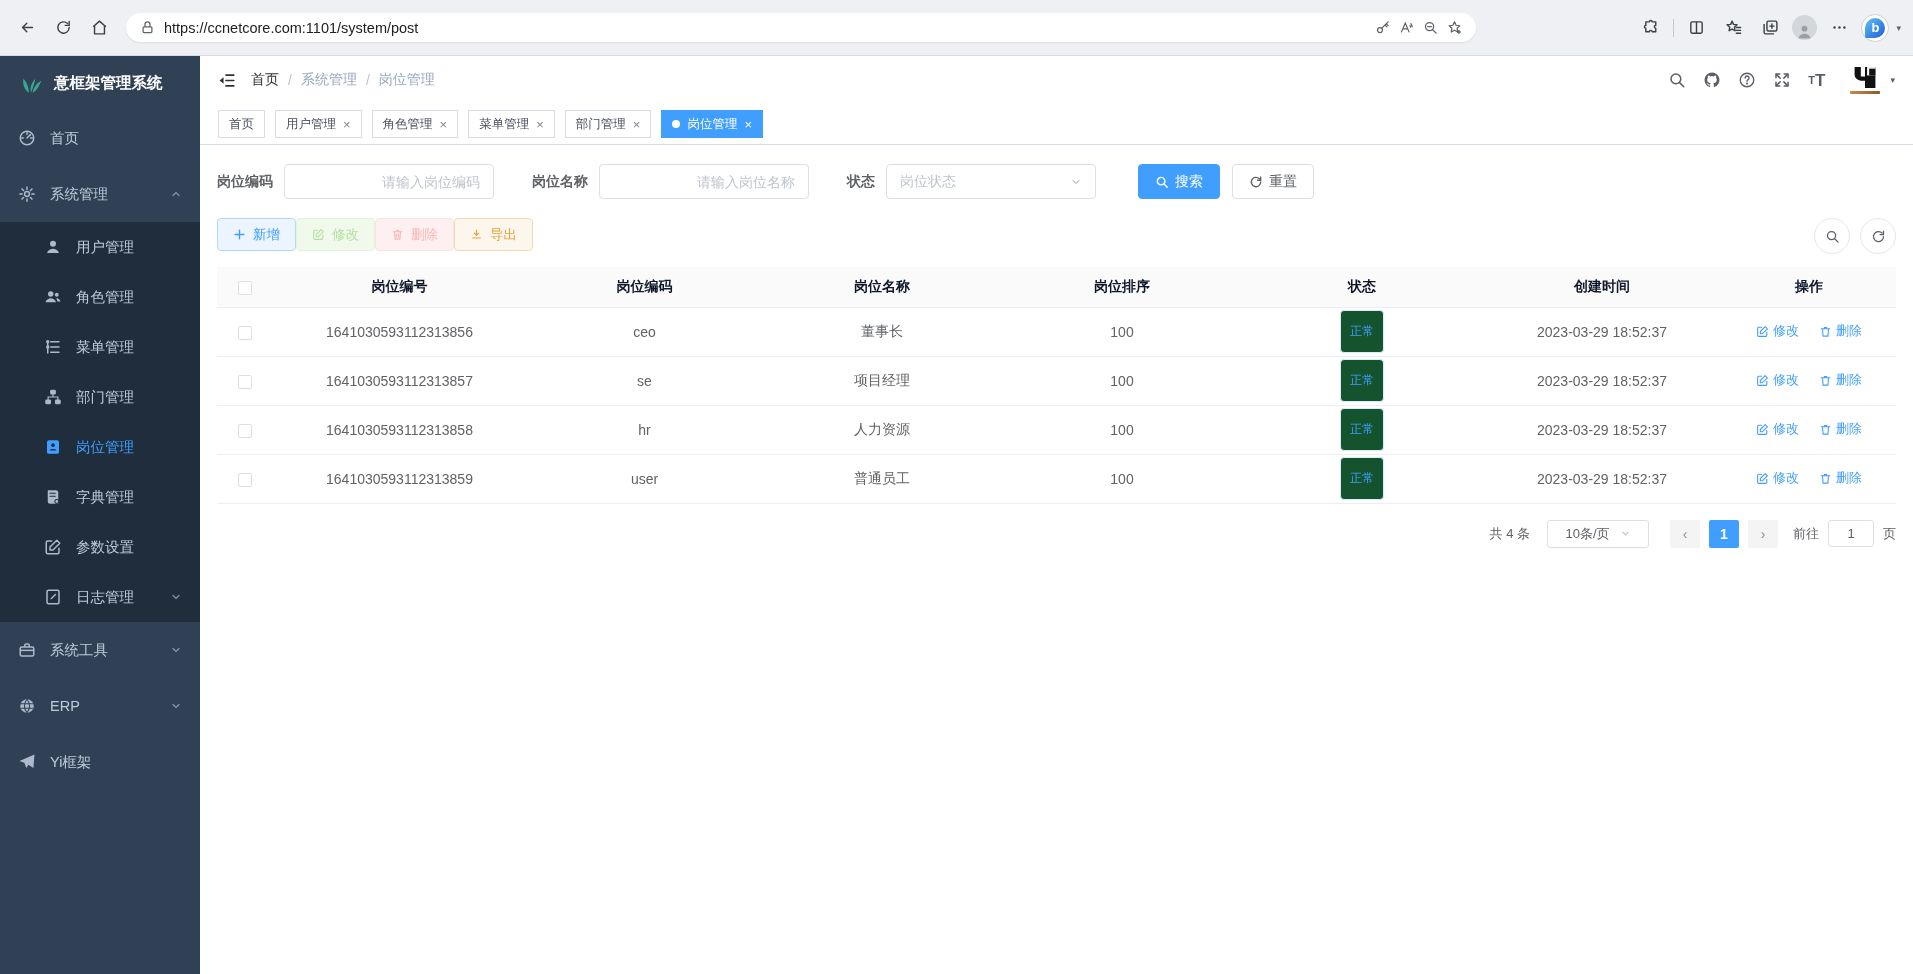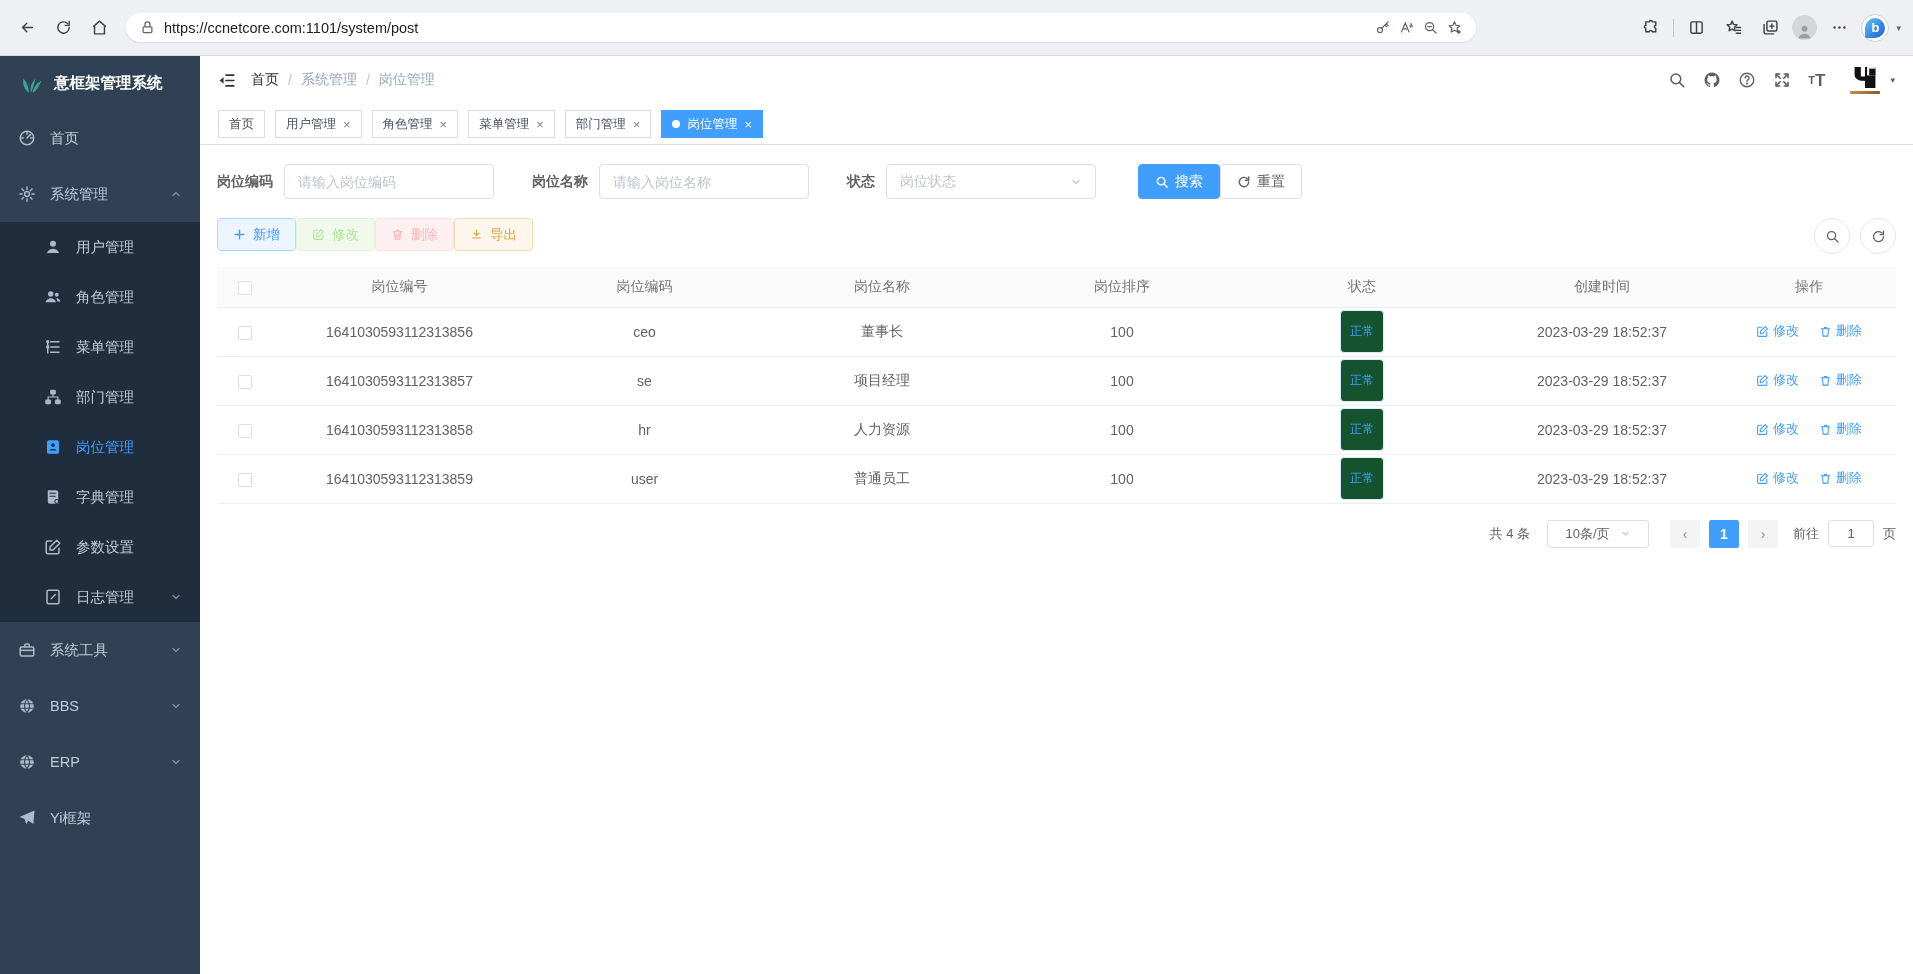--- a/index.html
+++ b/index.html
@@ -88,53 +88,53 @@
   .tab .dot { width:8px; height:8px; border-radius:50%; background:#fff; }
 
   
   .content { flex:1; padding:19px 17px 0; }
 
   .filters { display:flex; align-items:center; margin-bottom:19px; }
   .fgroup { display:flex; align-items:center; margin-right:38px; }
   .flabel { font-weight:bold; color:#606266; font-size:14px; margin-right:11px;
     white-space:nowrap; }
   .tinput { width:210px; height:35px; border:1px solid #dcdfe6; border-radius:4px;
-    padding:0 13px; font-size:14px; color:#606266; outline:none; }
+    padding:0 13px; font-size:14px; color:#606266; outline:none;text-align:right; }
   .tinput::placeholder { color:#bfc4cc; }
   .fselect { width:210px; height:35px; border:1px solid #dcdfe6; border-radius:4px;
     display:flex; align-items:center; padding:0 13px; color:#bfc4cc; font-size:14px;
     cursor:pointer; }
   .fselect .chev { margin-left:auto; color:#c0c4cc; }
   .fselect .chev svg { width:12px; height:12px; }
   .btn { height:35px; border-radius:4px; padding:0 16px; font-size:14px;
     display:inline-flex; align-items:center; gap:6px; cursor:pointer; border:1px solid transparent; }
   .btn svg { width:14px; height:14px; }
   .btn-primary { background:#409eff; border-color:#409eff; color:#fff; margin-left:4px; }
-  .btn-plain { background:#fff; border-color:#dcdfe6; color:#606266; margin-left:0; }
+  .btn-plain { background:#fff; border-color:#dcdfe6; color:#606266; margin-left:12px; }
 
   .toolbar { display:flex; align-items:flex-start; margin-bottom:13px; }
   .tbtn { height:33px; padding:0 15px; border-radius:4px; font-size:13.5px;
     display:inline-flex; align-items:center; gap:7px; cursor:pointer; border:1px solid; }
   .tbtn svg { width:13px; height:13px; }
   .tbtn-add { color:#409eff; background:#ecf5ff; border-color:#b3d8ff; }
   .tbtn-edit { color:#b3e19d; background:#f0f9eb; border-color:#e1f3d8; }
   .tbtn-del { color:#fab6b6; background:#fef0f0; border-color:#fde2e2; }
   .tbtn-export { color:#e6a23c; background:#fdf6ec; border-color:#f5dab1; }
   .toolbar-right { margin-left:auto; display:flex; gap:10px; }
   .circle-btn { width:36px; height:36px; border-radius:50%; border:1px solid #e3e6ec;
     background:#fff; color:#5a5e66; display:flex; align-items:center;
     justify-content:center; cursor:pointer; }
   .circle-btn svg { width:15px; height:15px; }
 
   table { width:100%; border-collapse:collapse; table-layout:fixed; }
   col.c-cb { width:55px; } col.c-id { width:255px; } col.c-code { width:235px; }
   col.c-name { width:240px; } col.c-sort { width:240px; } col.c-status { width:240px; }
   col.c-time { width:240px; } col.c-op { width:auto; }
-  thead th { background:#fafafa; height:40px; font-size:14px; color:#737373;
-    font-weight:normal; border-bottom:1px solid #ebeef5; text-align:center; }
+  thead th { background:#fafafa; height:40px; font-size:14px; color:#0f172a;
+    font-weight:bold; border-bottom:1px solid #ebeef5; text-align:center; }
   tbody td { height:49px; font-size:14px; color:#606266;
     border-bottom:1px solid #ebeef5; text-align:center; }
   .cb { width:14px; height:14px; border:1px solid #dcdfe6; border-radius:2px;
     display:inline-block; background:#fff; cursor:pointer; vertical-align:middle; }
   .tag { display:inline-block; padding:12px 9px; background:#14532d;
     border:1px solid #d9ecff; color:#409eff; border-radius:4px; font-size:12px; }
   .op-link { color:#409eff; font-size:13px; display:inline-flex; align-items:center;
     gap:4px; margin:0 8px; cursor:pointer; }
   .op-link svg { width:13px; height:13px; }
 
@@ -380,34 +380,20 @@
           </svg>
       </span>
       <span>系统工具</span>
       <span class="chev">
         <svg viewBox="0 0 24 24" fill="none" stroke="currentColor" stroke-width="2.4" stroke-linecap="round">
             <path d="M6 9l6 6 6-6"></path>
           </svg>
       </span>
     </div>
 
-    <div class="menu-item">
-      <span class="mi">
-        <svg viewBox="0 0 24 24">
-            <circle cx="12" cy="12" r="9" fill="currentColor"></circle>
-            <path d="M12 3a13.5 13.5 0 0 0 0 18M12 3a13.5 13.5 0 0 1 0 18M3.8 9h16.4M3.8 15h16.4" stroke="#304156" stroke-width="1.4" fill="none"></path>
-          </svg>
-      </span>
-      <span>BBS</span>
-      <span class="chev">
-        <svg viewBox="0 0 24 24" fill="none" stroke="currentColor" stroke-width="2.4" stroke-linecap="round">
-            <path d="M6 9l6 6 6-6"></path>
-          </svg>
-      </span>
-    </div>
 
     <div class="menu-item">
       <span class="mi">
         <svg viewBox="0 0 24 24">
             <circle cx="12" cy="12" r="9" fill="currentColor"></circle>
             <path d="M12 3a13.5 13.5 0 0 0 0 18M12 3a13.5 13.5 0 0 1 0 18M3.8 9h16.4M3.8 15h16.4" stroke="#304156" stroke-width="1.4" fill="none"></path>
           </svg>
       </span>
       <span>ERP</span>
       <span class="chev">

